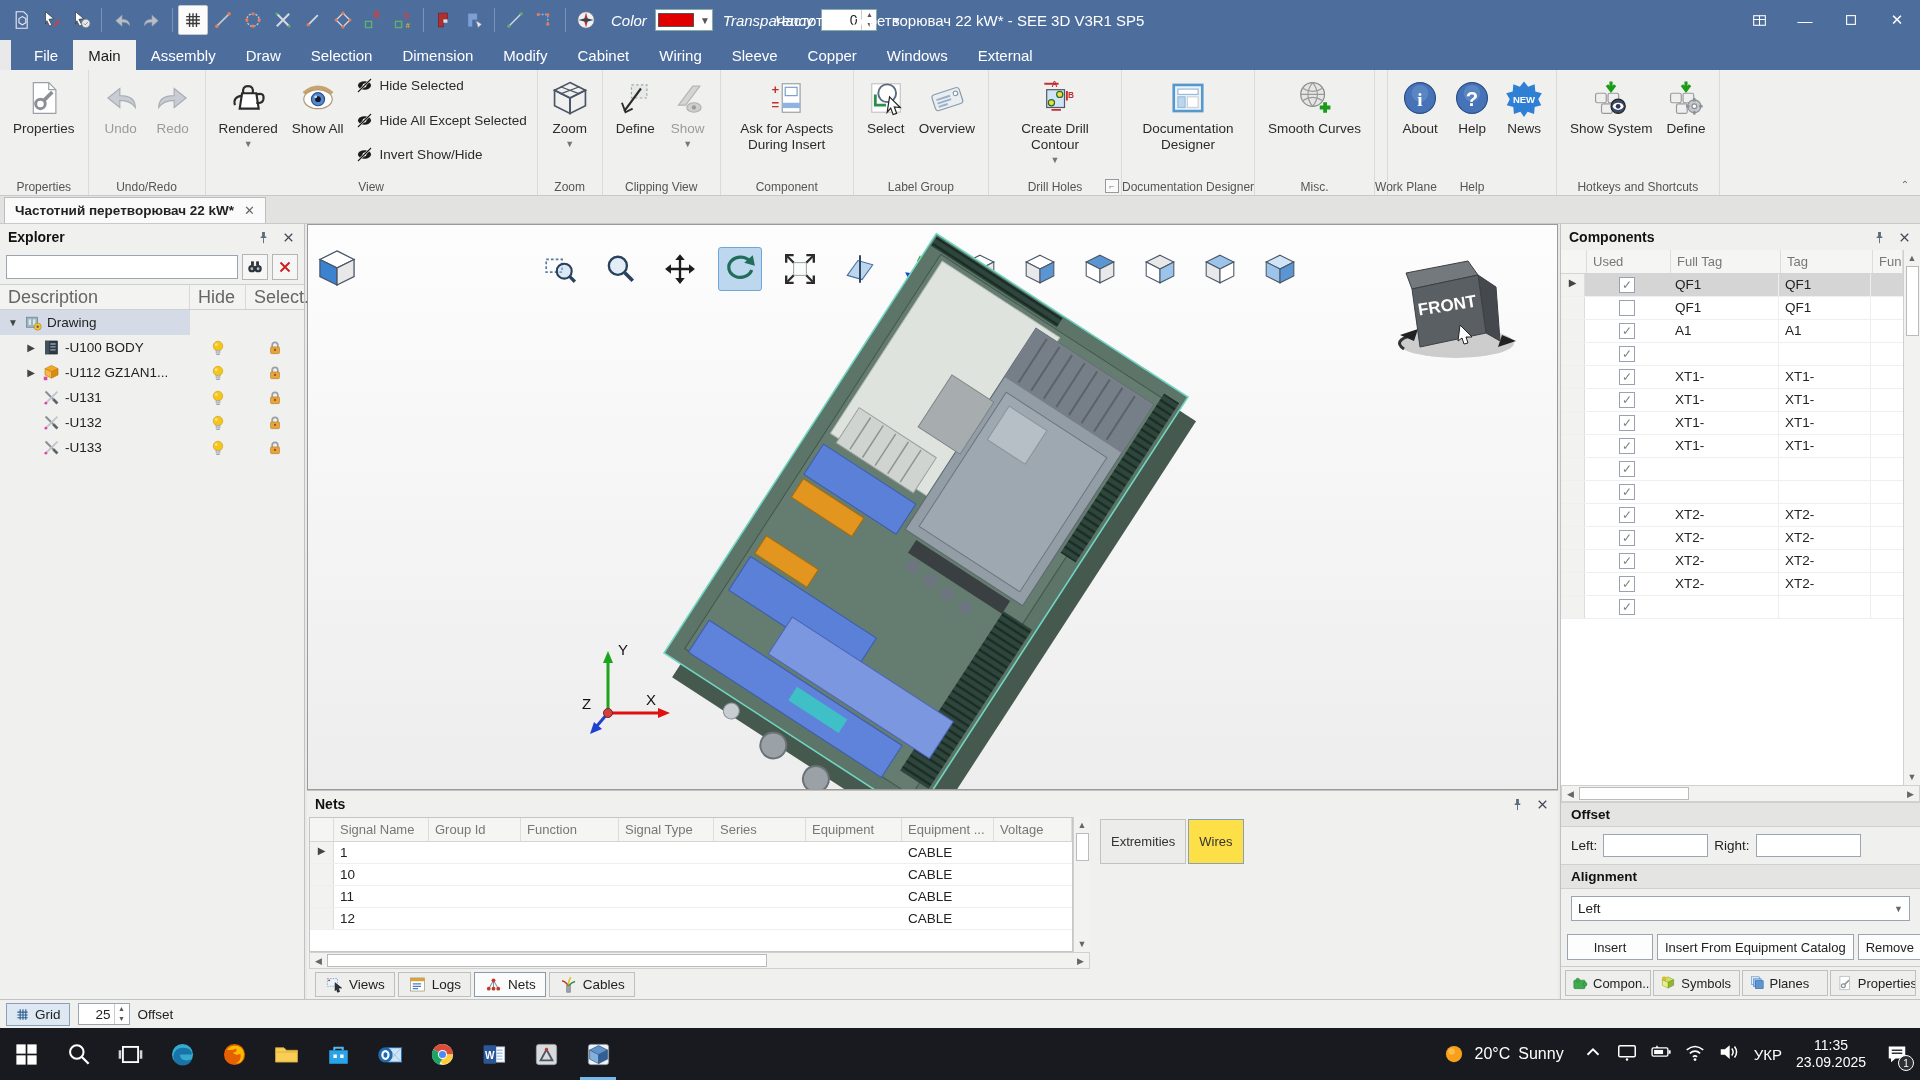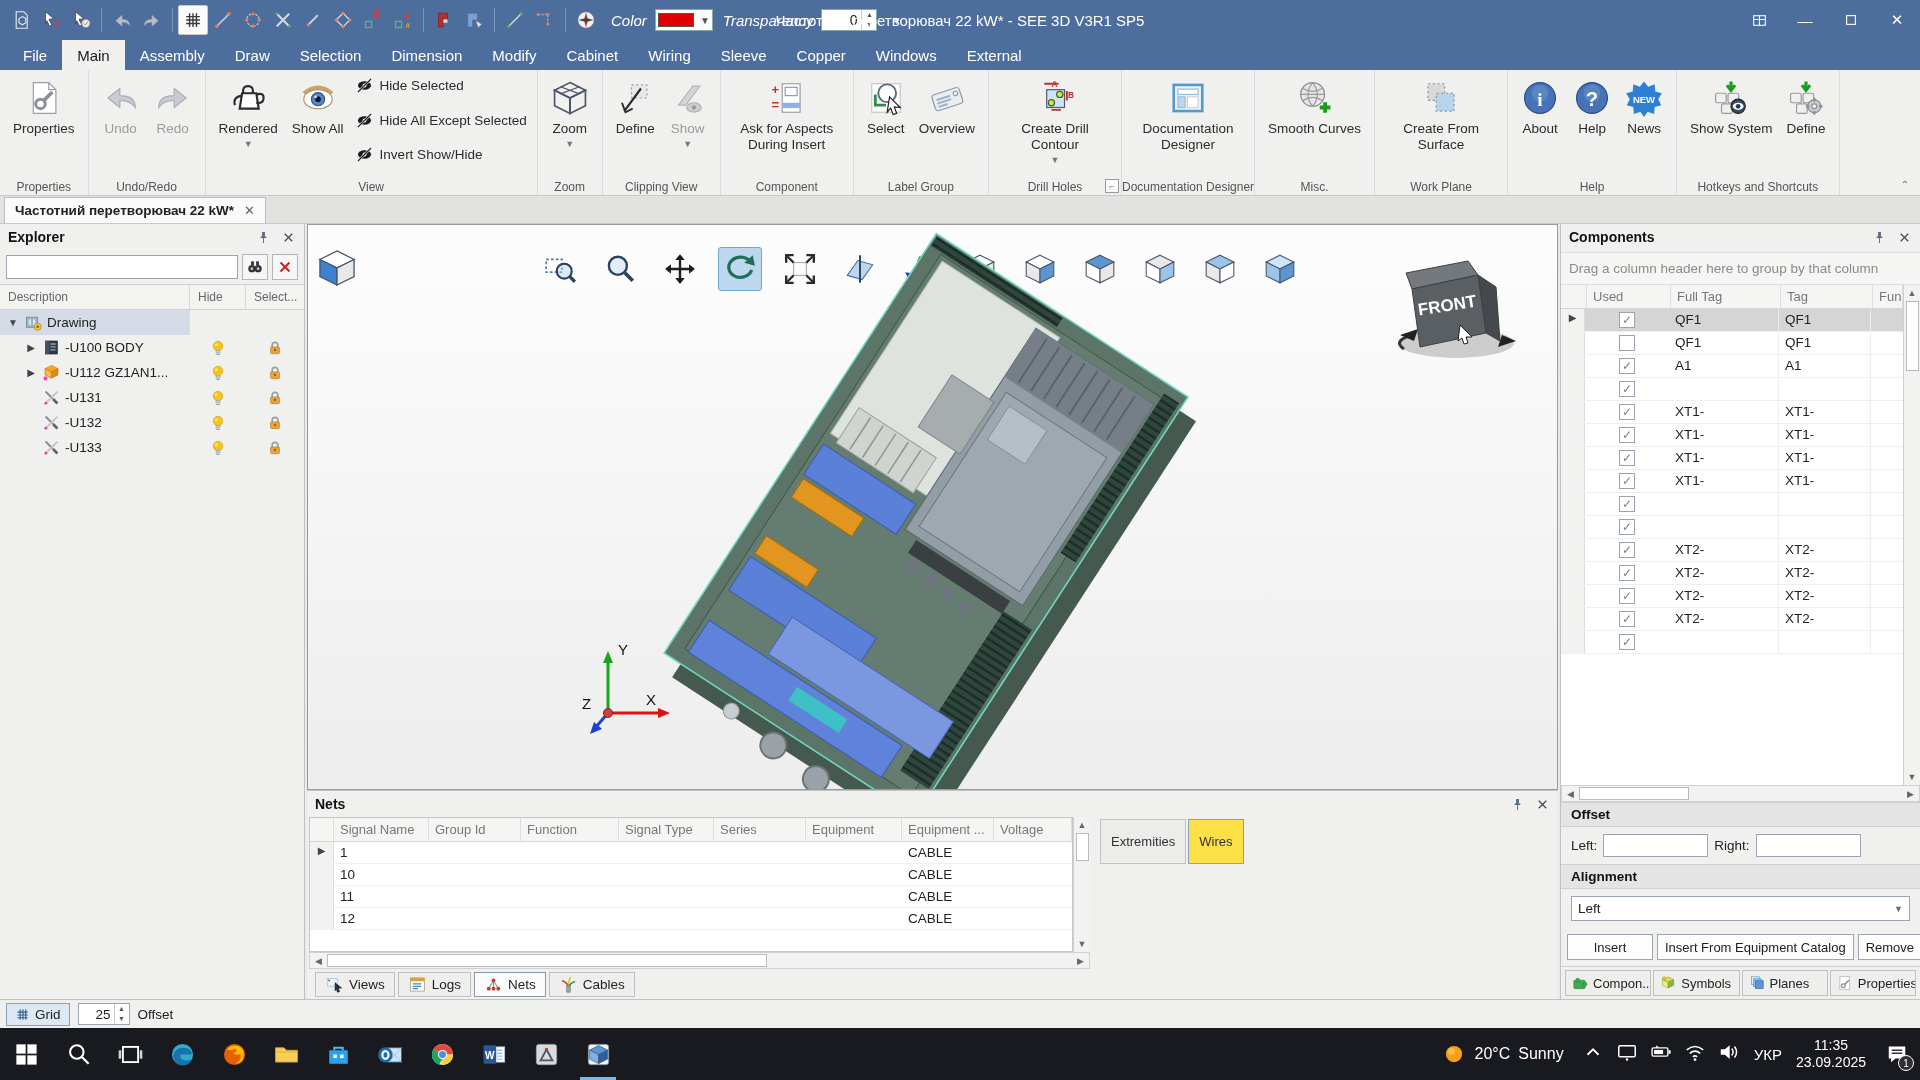--- a/index.html
+++ b/index.html
@@ -18,21 +18,21 @@
   .swatch-caret { margin-left:6px; color:#555; font-size:10px; }
   .spinbox { width:56px; height:22px; background:#fff; border:1px solid #8aa; color:#222; display:flex; align-items:center; }
   .spinbox .val { flex:1; text-align:right; padding-right:4px; font-size:14px; }
   .steppers { width:15px; display:flex; flex-direction:column; border-left:1px solid #ccc; }
   .steppers span { font-size:7px; color:#555; text-align:center; line-height:10px; }
   .win-title { position:absolute; left:0; right:0; text-align:center; font-size:15px; pointer-events:none; }
   .win-controls { margin-left:auto; display:flex; height:100%; }
   .win-controls .wc { width:46px; height:100%; display:flex; align-items:center; justify-content:center; font-size:15px; }
 
   
-  .menubar { height:30px; background:#4d6e9d; display:flex; padding-left:8px; }
+  .menubar { height:30px; background:#4d6e9d; display:flex; padding-left:8px;margin-left:11px; }
   .menu-item { padding:0 15px; display:flex; align-items:center; color:#fff; font-size:15px; }
   .menu-item.active { background:#f0f0ee; color:#1a1a1a; }
 
   
   .ribbon { height:126px; background:#f0f0ee; border-bottom:1px solid #c9c9c9; display:flex; position:relative; }
   .rgroup { position:relative; border-right:1px solid #dadada; padding:4px 6px 17px; display:flex; }
   .rg-label { position:absolute; bottom:1px; left:0; right:0; text-align:center; font-size:12px; color:#555; white-space:nowrap; }
   .rg-content { display:flex; align-items:flex-start; }
   .rbtn { display:flex; flex-direction:column; align-items:center; padding:3px 7px; font-size:13.5px; color:#2b2b2b; text-align:center; line-height:1.2; border-radius:2px; max-width:120px; }
   .rbtn .big { width:38px; height:38px; margin:2px 0 4px; }
@@ -53,21 +53,21 @@
   .main { display:flex; height:775px; }
   .panel-header { height:26px; display:flex; align-items:center; padding:0 8px; font-size:14px; font-weight:bold; color:#111; }
   .panel-header .ph-icons { margin-left:auto; display:flex; gap:10px; color:#556; }
   .panel-header .ph-icons .icon { width:15px; height:15px; }
 
   
   .explorer { width:305px; background:#f0f0ee; border-right:1px solid #c2c2c2; display:flex; flex-direction:column; }
   .search-row { display:flex; align-items:center; padding:4px 6px; gap:4px; }
   .search-input { flex:1; height:24px; border:1px solid #9aa5b1; background:#fff; font-size:13px; padding:0 4px; font-family:inherit; }
   .sq-btn { width:26px; height:26px; border:1px solid #b5b5b5; background:#f6f6f6; display:flex; align-items:center; justify-content:center; }
-  .tree-cols { display:flex; height:26px; border-top:1px solid #cfcfcf; border-bottom:1px solid #cfcfcf; color:#666; font-size:12px; align-items:center; background:#f3f3f1; }
+  .tree-cols { display:flex; height:26px; border-top:1px solid #cfcfcf; border-bottom:1px solid #cfcfcf; color:#666; font-size:18px; align-items:center; background:#f3f3f1; }
   .tree-cols div { padding-left:8px; border-right:1px solid #d8d8d8; height:100%; display:flex; align-items:center; }
   .tree { flex:1; overflow:hidden; }
   .tree-row { display:flex; align-items:center; height:25px; font-size:13.5px; color:#222; }
   .tree-row.selected .tr-desc { background:#d4dbe6; }
   .tr-desc { flex:0 0 190px; display:flex; align-items:center; height:100%; overflow:hidden; white-space:nowrap; }
   .tr-hide { flex:0 0 56px; display:flex; justify-content:center; }
   .tr-lock { flex:1; display:flex; justify-content:center; }
   .chev { width:14px; font-size:10px; color:#444; text-align:center; flex:0 0 14px; }
   .tree-row .icon { width:19px; height:19px; margin:0 4px; }
 
@@ -594,31 +594,20 @@
               <path d="M4 13h20M14 3q-8 10 0 20M14 3q8 10 0 20M6 8q8 5 16 0M6 18q8-5 16 0" fill="none" stroke="#9a9a9a"></path>
               <path d="M20 24h9M24.5 19.5v9" stroke="#1a9c1a" stroke-width="3.2"></path>
             </svg>
           </span>
           <div>Smooth Curves</div>
         </div>
       </div>
       <div class="rg-label">Misc.</div>
     </div>
     <div class="rgroup">
-      <div class="rg-content">
-        <div class="rbtn">
-          <span class="icon big" style="width: 38px; height: 38px;">
-            <svg viewBox="0 0 32 32">
-              <rect x="5" y="4" width="14" height="14" fill="#d9d9d9" stroke="#9a9a9a" stroke-dasharray="2 2"></rect>
-              <rect x="12" y="12" width="15" height="15" fill="#b8d4ea" stroke="#8899aa" stroke-dasharray="2 2"></rect>
-            </svg>
-          </span>
-          <div>Create From Surface</div>
-        </div>
-      </div>
       <div class="rg-label">Work Plane</div>
     </div>
     <div class="rgroup">
       <div class="rg-content">
         <div class="rbtn">
           <span class="icon big" style="width: 38px; height: 38px;">
             <svg viewBox="0 0 32 32">
               <circle cx="16" cy="16" r="13" fill="#4673b8" stroke="#2c4f86"></circle>
               <circle cx="16" cy="12" r="7" fill="#6b93cc" opacity=".55"></circle>
               <text x="16" y="23" text-anchor="middle" font-size="16" font-family="Liberation Serif, serif" font-weight="bold" fill="#fff">i</text>
@@ -1295,21 +1284,20 @@
               <line x1="16" y1="17" x2="16" y2="28" stroke="#5a6b7c" stroke-width="2"></line>
             </svg>
           </span>
         <span class="icon" id="x3">
             <svg viewBox="0 0 32 32">
               <path d="M8 8l16 16M24 8L8 24" stroke="#445" stroke-width="2.6"></path>
             </svg>
           </span>
       </span>
     </div>
-    <div class="group-hint">Drag a column header here to group by that column</div>
     <div class="comp-table-wrap" style="flex:1;">
       <div style="flex:1;display:flex;flex-direction:column;min-width:0;">
         <div class="gt-header" id="comp-head">
             <div style="flex: 0 0 26px;"></div>
             <div style="flex: 0 0 84px;">Used</div>
             <div style="flex: 0 0 110px;">Full Tag</div>
             <div style="flex: 0 0 92px;">Tag</div>
             <div style="flex: 1 1 0%;">Functional</div>
           </div>
         <div id="comp-rows" class="comp-rows" style="flex:1;background:#fff;">

